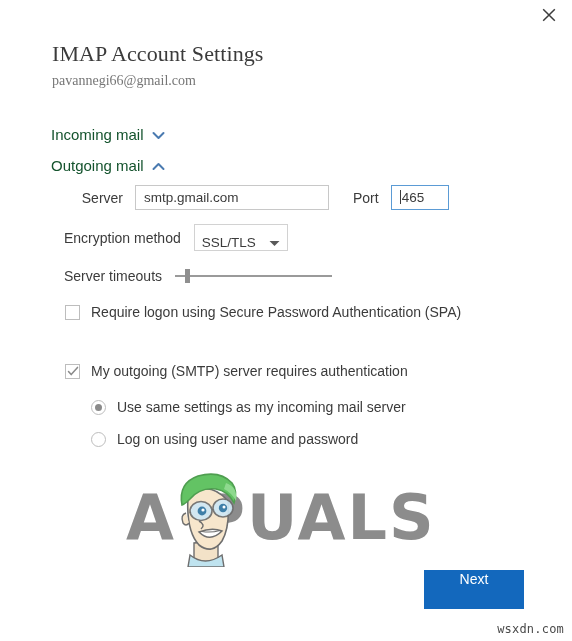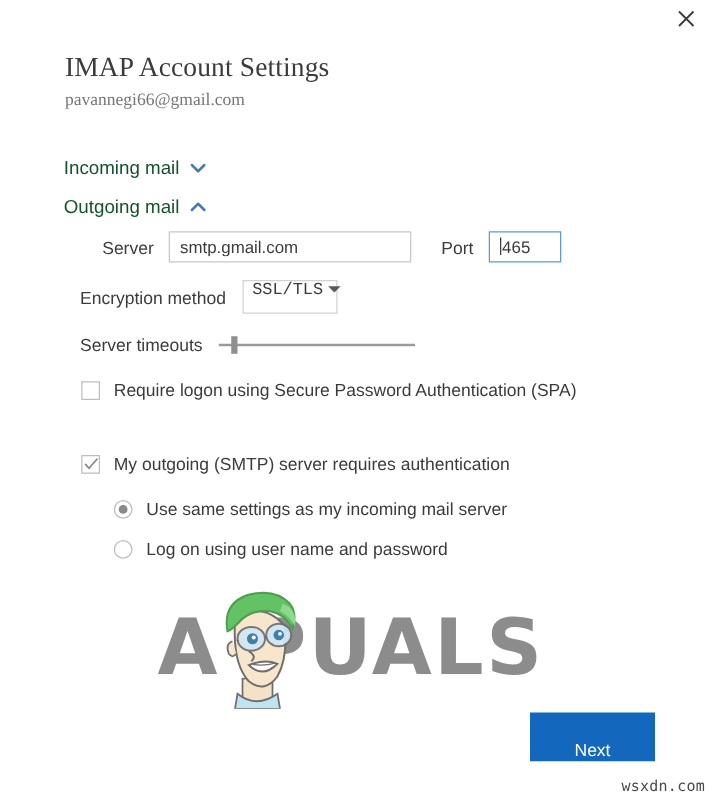--- a/index.html
+++ b/index.html
@@ -128,32 +128,31 @@
     background: #3b3b3b;
     vertical-align: -2px;
     margin-right: 1px;
   }
 
   
   .row-enc { left: 64px; top: 39px; }
   .combo {
     box-sizing: border-box;
     margin-left: 13px;
-    width: 76px;
+    width: 94px;
     height: 27px;
     border: 1px solid #d2d2d2;
     background: #ffffff;
     display: flex;
-    align-items: flex-start;
+    align-items: flex-end;
     padding: 0 7px;
     font-size: 13.5px;
     color: #3b3b3b;
     cursor: pointer;
     position: relative;
-    font-family: Liberation Mono, monospace;
   }
   .combo .val { flex: 1; white-space: nowrap; }
   .combo .arrow { margin-left: 4px; }
 
   
   .row-timeout { left: 64px; top: 83px; }
   .slider {
     position: relative;
     margin-left: 13px;
     width: 157px;
@@ -270,21 +269,21 @@
     top: 570px;
     width: 100px;
     height: 39px;
     background: #1368bd;
     border: none;
     color: #ffffff;
     font-family: "Liberation Sans", sans-serif;
     font-size: 14px;
     cursor: pointer;
     display: flex;
-    align-items: flex-end;
+    align-items: flex-start;
     justify-content: center;
   }
 
   
   .footer-wm {
     position: absolute;
     right: 8px;
     bottom: 5px;
     font-family: "DejaVu Sans Mono", monospace;
     font-size: 12px;

